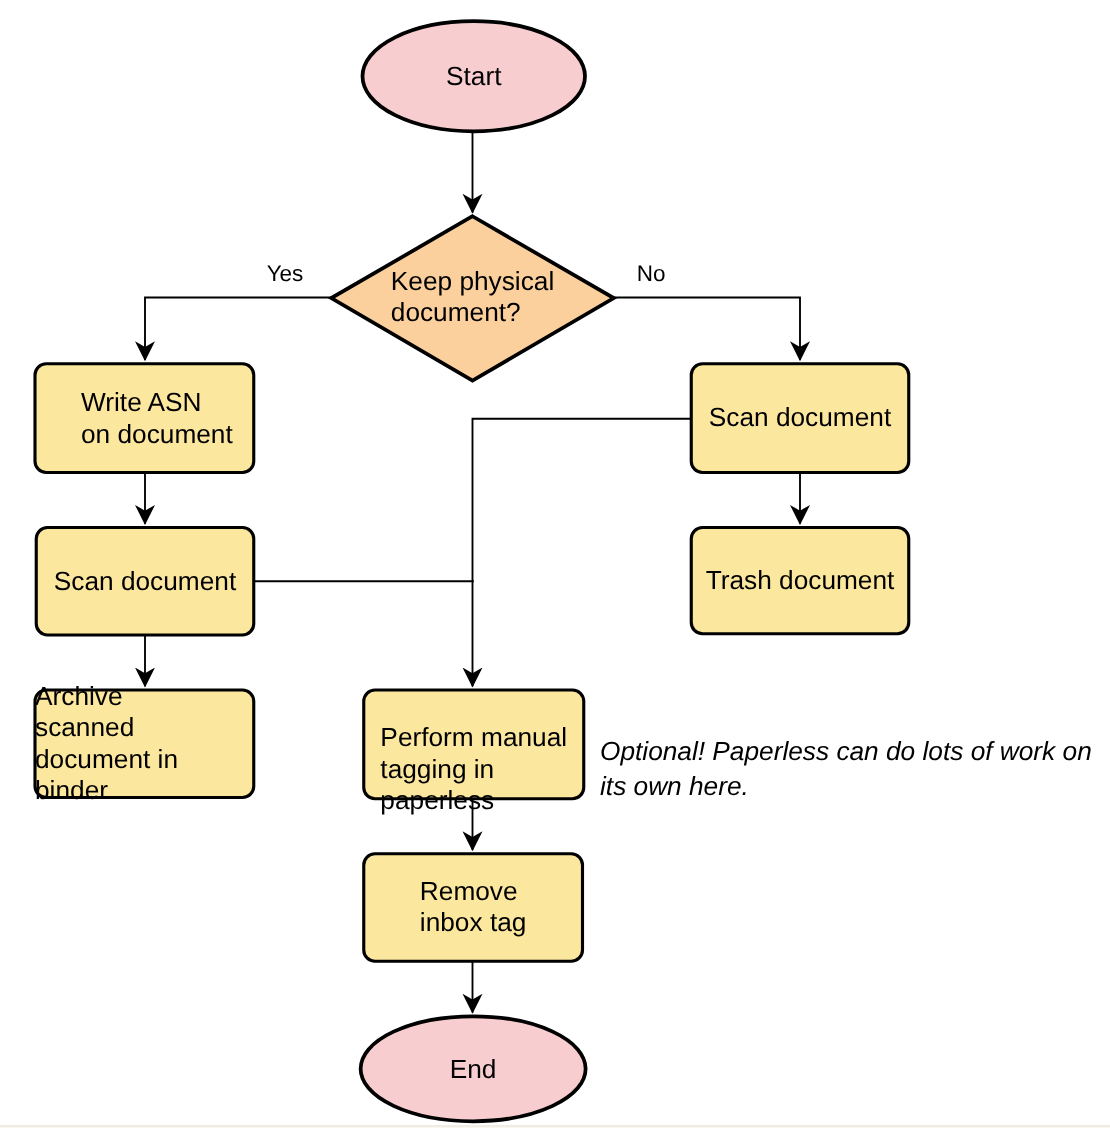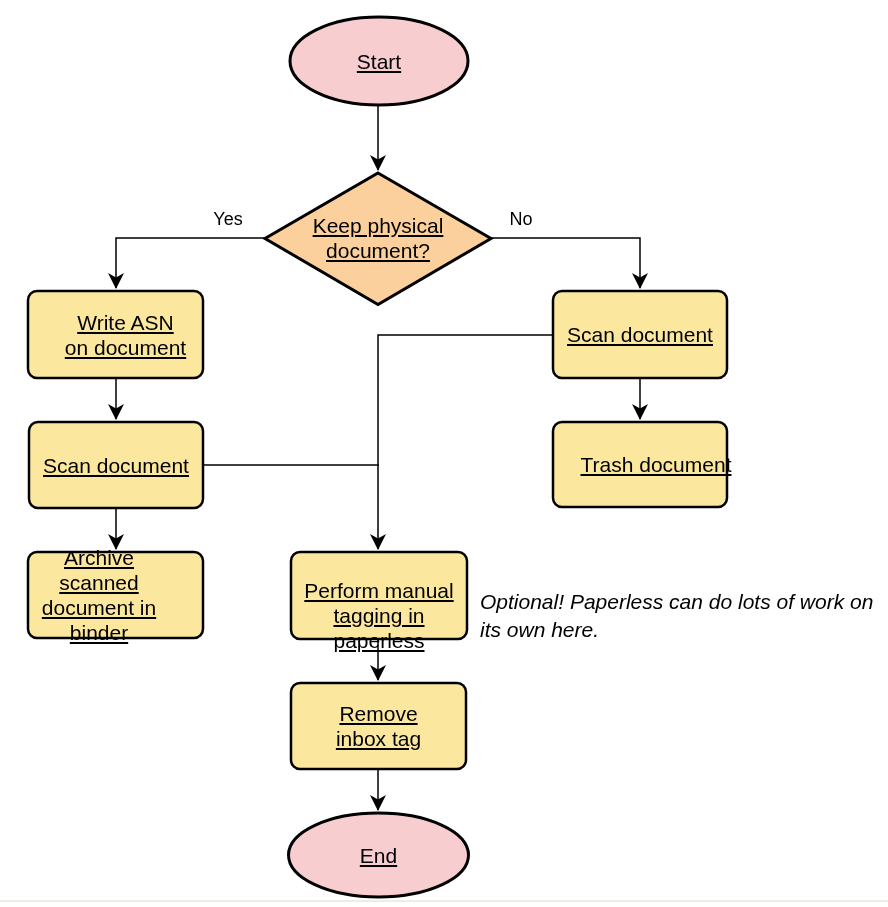--- a/index.html
+++ b/index.html
@@ -18,27 +18,25 @@
   .canvas svg {
     position: absolute;
     left: 0;
     top: 0;
   }
   .node-label {
     position: absolute;
     display: flex;
     align-items: center;
     justify-content: center;
-    text-align: center;
     font-size: 21px;
     line-height: 25px;
     color: #000000;
     white-space: pre-line;
     pointer-events: none;
-    text-decoration: underline;
   }
   .edge-label {
     position: absolute;
     display: flex;
     align-items: center;
     justify-content: center;
     text-align: left;
     font-size: 18px;
     line-height: 22px;
     color: #000000;
@@ -123,21 +121,21 @@
 on document</div>
 
   <div class="node-label" style="left:29px; top:422px; width:174px; height:86px;">Scan document</div>
 
   <div class="node-label" style="left:28px; top:552px; width:142px; height:86px;">Archive scanned
 document in
 binder</div>
 
   <div class="node-label" style="left:553px; top:291px; width:174px; height:87px;">Scan document</div>
 
-  <div class="node-label" style="left:553px; top:422px; width:174px; height:85px;padding-left:16px;">Trash document</div>
+  <div class="node-label" style="left:553px; top:422px; width:174px; height:85px;">Trash document</div>
 
   <div class="node-label" style="left:291px; top:552px; width:176px; height:87px;margin-top:20px;">Perform manual
 tagging in
 paperless</div>
 
   <div class="node-label" style="left:291px; top:683px; width:175px; height:86px;">Remove
 inbox tag</div>
 
   <div class="node-label" style="left:288px; top:813px; width:181px; height:84px;">End</div>
 

